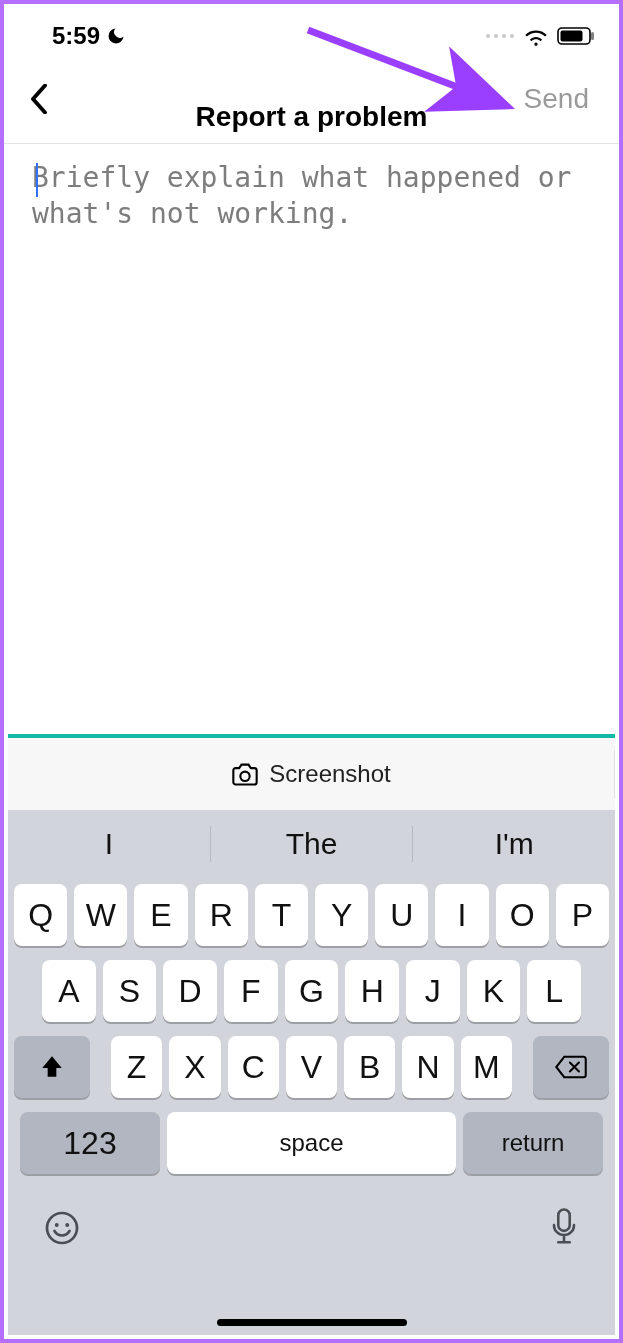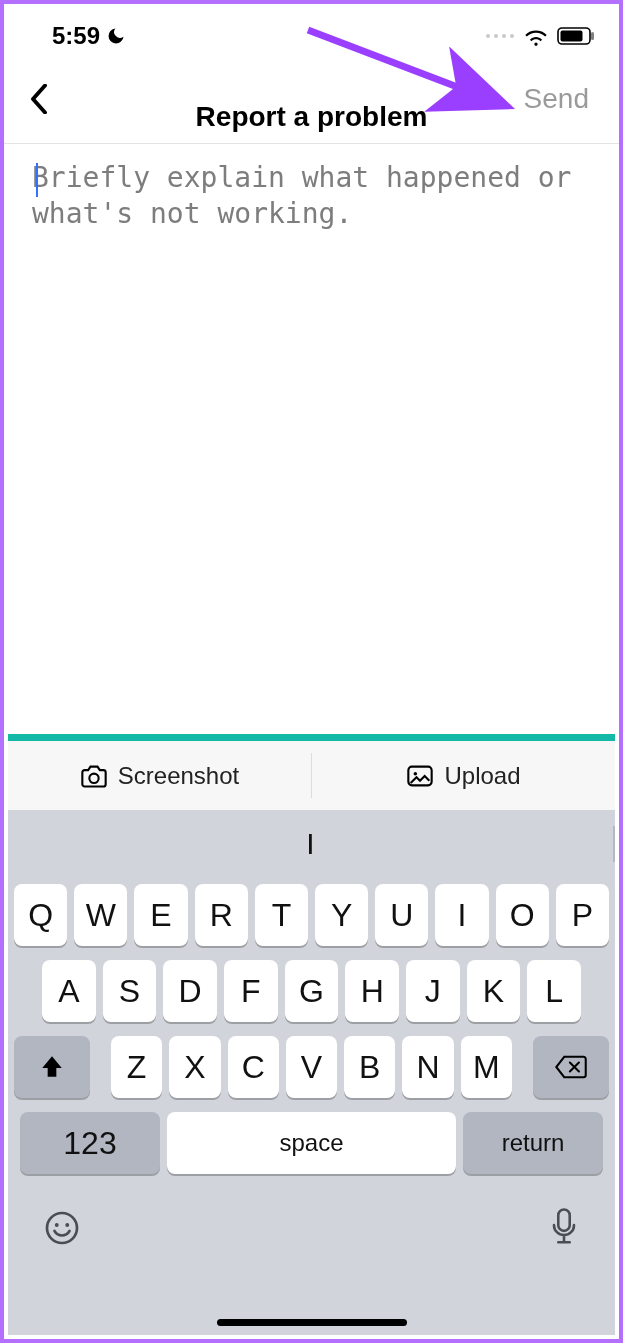--- a/index.html
+++ b/index.html
@@ -68,21 +68,21 @@
     width: 2px;
     height: 34px;
     background: #3370ff;
   }
   .attach-bar {
     position: absolute;
     left: 4px; right: 4px;
     top: 730px;
     height: 76px;
     background: #f7f7f7;
-    border-top: 7px solid #14b8a6;
+    border-top: 4px solid #14b8a6;
     display: flex;
   }
   .attach-btn {
     flex: 1;
     display: flex;
     align-items: center;
     justify-content: center;
     gap: 10px;
     font-size: 24px;
     font-weight: 500;
@@ -219,37 +219,29 @@
   <div class="attach-btn">
     <span>
       <svg width="28" height="24" viewBox="0 0 24 20">
           <path d="M4 5h3l2-3h6l2 3h3a2 2 0 0 1 2 2v10a2 2 0 0 1-2 2H4a2 2 0 0 1-2-2V7a2 2 0 0 1 2-2z" fill="none" stroke="#000" stroke-width="1.8"></path>
           <circle cx="12" cy="12" r="4" fill="none" stroke="#000" stroke-width="1.8"></circle>
         </svg>
     </span>
     <span>Screenshot</span>
   </div>
   <div class="attach-divider"></div>
-  <div class="attach-btn">
-    <span>
-      <svg width="28" height="24" viewBox="0 0 24 20">
-          <rect x="2" y="2" width="20" height="16" rx="3" fill="none" stroke="#000" stroke-width="1.8"></rect>
-          <circle cx="8" cy="8" r="1.5" fill="#000"></circle>
-          <path d="M4 16l5-5 3 3 4-4 4 4" fill="none" stroke="#000" stroke-width="1.8"></path>
-        </svg>
-    </span>
-    <span>Upload</span>
-  </div>
 </div>
 
 <div class="keyboard">
   <div class="suggest-bar">
     <div class="suggest">I</div>
     <div class="suggest-sep"></div>
+    <div class="suggest">The</div>
     <div class="suggest-sep"></div>
+    <div class="suggest">I'm</div>
   </div>
   <div class="kb-rows">
     <div class="kb-row">
       <div class="key">Q</div>
       <div class="key">W</div>
       <div class="key">E</div>
       <div class="key">R</div>
       <div class="key">T</div>
       <div class="key">Y</div>
       <div class="key">U</div>

